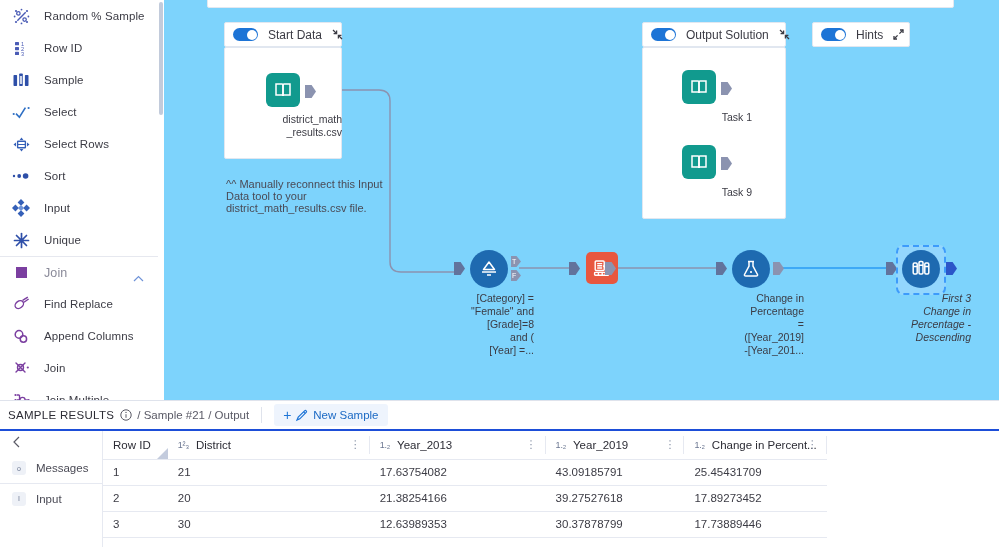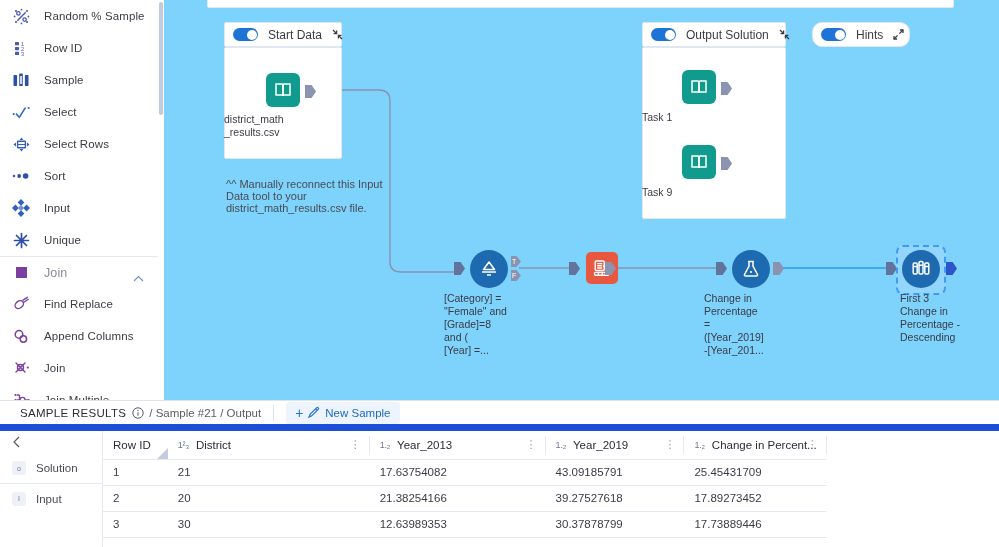--- a/index.html
+++ b/index.html
@@ -91,21 +91,21 @@
   .ncirc {
     width: 38px; height: 38px; border-radius: 50%;
     background: #1e6ab0; display:flex; align-items:center; justify-content:center;
   }
   .nred {
     width: 32px; height: 32px; border-radius: 5px;
     background: #e8573f; display:flex; align-items:center; justify-content:center;
   }
   .node-label {
     position: absolute; font-size: 10.5px; color: #3b3b44;
-    text-align: left; line-height: 13px; white-space: pre-line;
+    text-align: right; line-height: 13px; white-space: pre-line;
   }
   .anchor-out {
     position: absolute; width: 11px; height: 13px; background: #8b93b0;
     clip-path: polygon(0 0, 60% 0, 100% 50%, 60% 100%, 0 100%);
   }
   .anchor-out.dark { background: #2c56c8; }
   .anchor-in {
     position: absolute; width: 11px; height: 13px; background: #62739c;
     clip-path: polygon(0 0, 60% 0, 100% 50%, 60% 100%, 0 100%);
   }
@@ -122,22 +122,22 @@
     background: rgba(190,220,255,.35);
   }
 
   
   #results {
     position: absolute; left: 0; top: 400px; width: 999px; height: 147px;
     background: #ffffff; border-top: 1px solid #dfe3ec;
   }
   #results-bar {
     position: absolute; left: 0; top: 0; width: 999px; height: 30px;
-    display: flex; align-items: center; padding-left: 20px;
-    border-bottom: 7px solid #1d4ed8;
+    display: flex; align-items: center; padding-left: 8px;
+    border-bottom: 2px solid #1d4ed8;
   }
   #sr-title { font-size: 11.5px; color: #2c2c35; letter-spacing:.3px; }
   .info-ic { margin-left: 6px; display:flex; }
   #sr-crumb { font-size: 11.5px; color: #5a5a66; margin-left: 5px; }
   #sr-div { width:1px; height:16px; background:#dfe3ec; margin: 0 12px; }
   #new-sample-btn {
     display:flex; align-items:center; height:22px; padding: 0 9px;
     background:#eef4fd; border-radius: 3px; cursor:pointer;
   }
   #new-sample-btn .ns-plus { font-size:14px; color:#1d74d6; line-height:1; }
@@ -464,21 +464,21 @@
             <g fill="none" stroke="#fff" stroke-width="1.5">
           <path d="M3 4 H9 Q10 4 10 5 V16 Q10 15 9 15 H3 Z"></path>
           <path d="M17 4 H11 Q10 4 10 5 V16 Q10 15 11 15 H17 Z"></path>
         </g>
           </svg>
       </div>
     </div>
     <div class="anchor-out" style="left:557px; top:157px;"></div>
     <div class="node-label" style="left:478px; top:186px; width:110px;">Task 9</div>
 
-    <div class="wf-head" style="left:648px; top:22px; width:98px;border-radius:10px;">
+    <div class="wf-head" style="left:648px; top:22px; width:98px;">
       <span class="toggle"></span>
       <span class="wf-title">Hints</span>
       <span class="wf-act">
         <svg width="11" height="11" viewBox="0 0 11 11">
             <g stroke="#3b3b44" stroke-width="1.3" fill="none">
           <path d="M10 1 L6.4 4.6"></path>
               <path d="M1 10 L4.6 6.4"></path>
           <path d="M7 1 H10 V4"></path>
               <path d="M4 10 H1 V7"></path>
         </g>
@@ -549,21 +549,21 @@
             <g fill="none" stroke="#fff" stroke-width="1.5">
           <rect x="3.2" y="5" width="4" height="11" rx="1.2"></rect>
           <rect x="9" y="3.6" width="4" height="12.4" rx="1.2"></rect>
           <rect x="14.8" y="5" width="4" height="11" rx="1.2"></rect>
           <path d="M3.2 8.6 H7.2 M9 7.2 H13 M14.8 8.6 H18.8"></path>
         </g>
           </svg>
       </div>
     </div>
     <div class="anchor-out dark" style="left:782px; top:262px;"></div>
-    <div class="node-label" style="left:736px; top:292px; width:95px;">First 3
+    <div class="node-label" style="left:712px; top:292px; width:95px;font-style:italic;">First 3
 Change in
 Percentage -
 Descending</div>
   </div>
 
   <div id="results">
 
     <div id="results-bar">
       <span id="sr-title">SAMPLE RESULTS</span>
       <span class="info-ic">
@@ -590,21 +590,21 @@
     </div>
 
     <div id="res-side">
       <div class="side-back">
         <svg width="9" height="12" viewBox="0 0 9 12">
             <path d="M7 1 L2 6 L7 11" fill="none" stroke="#5a5a66" stroke-width="1.2"></path>
           </svg>
       </div>
       <div class="side-item first">
         <span class="si-ic">o</span>
-        <span class="si-lbl">Solution</span>
+        <span class="si-lbl">Messages</span>
       </div>
       <div class="side-item">
         <span class="si-ic">I</span>
         <span class="si-lbl">Input</span>
       </div>
     </div>
 
     <div id="res-table">
       <table>
         <thead>

